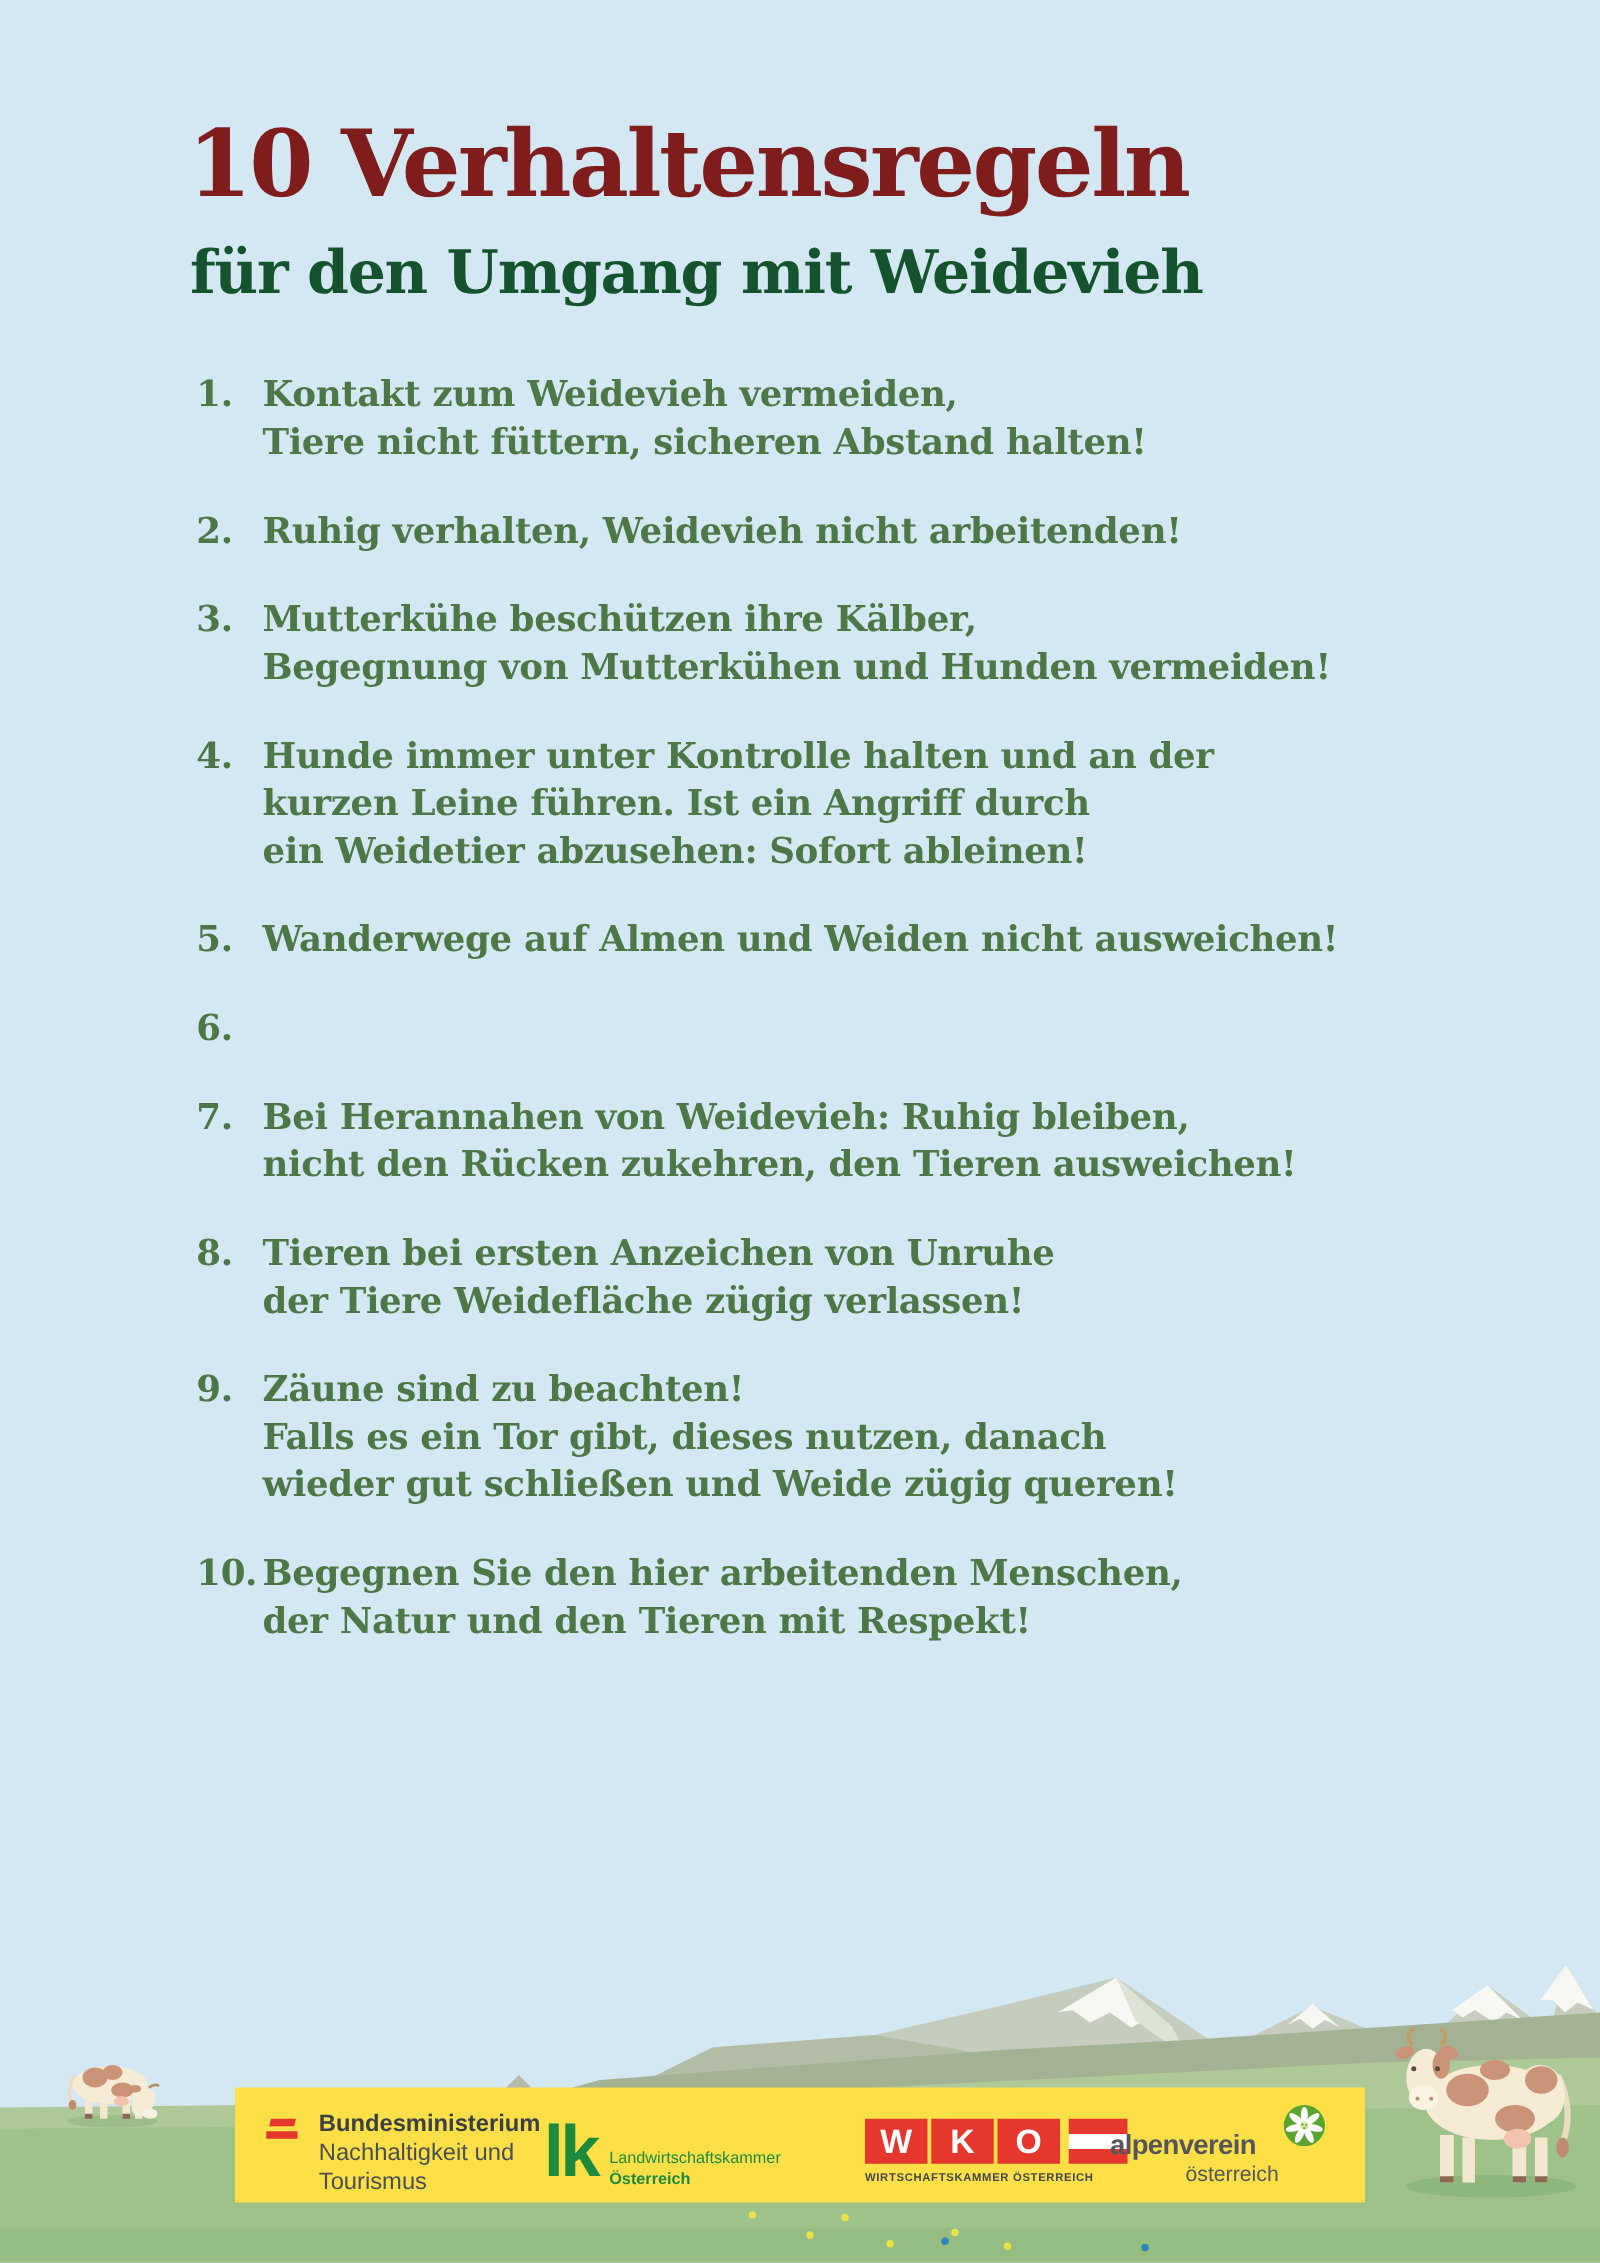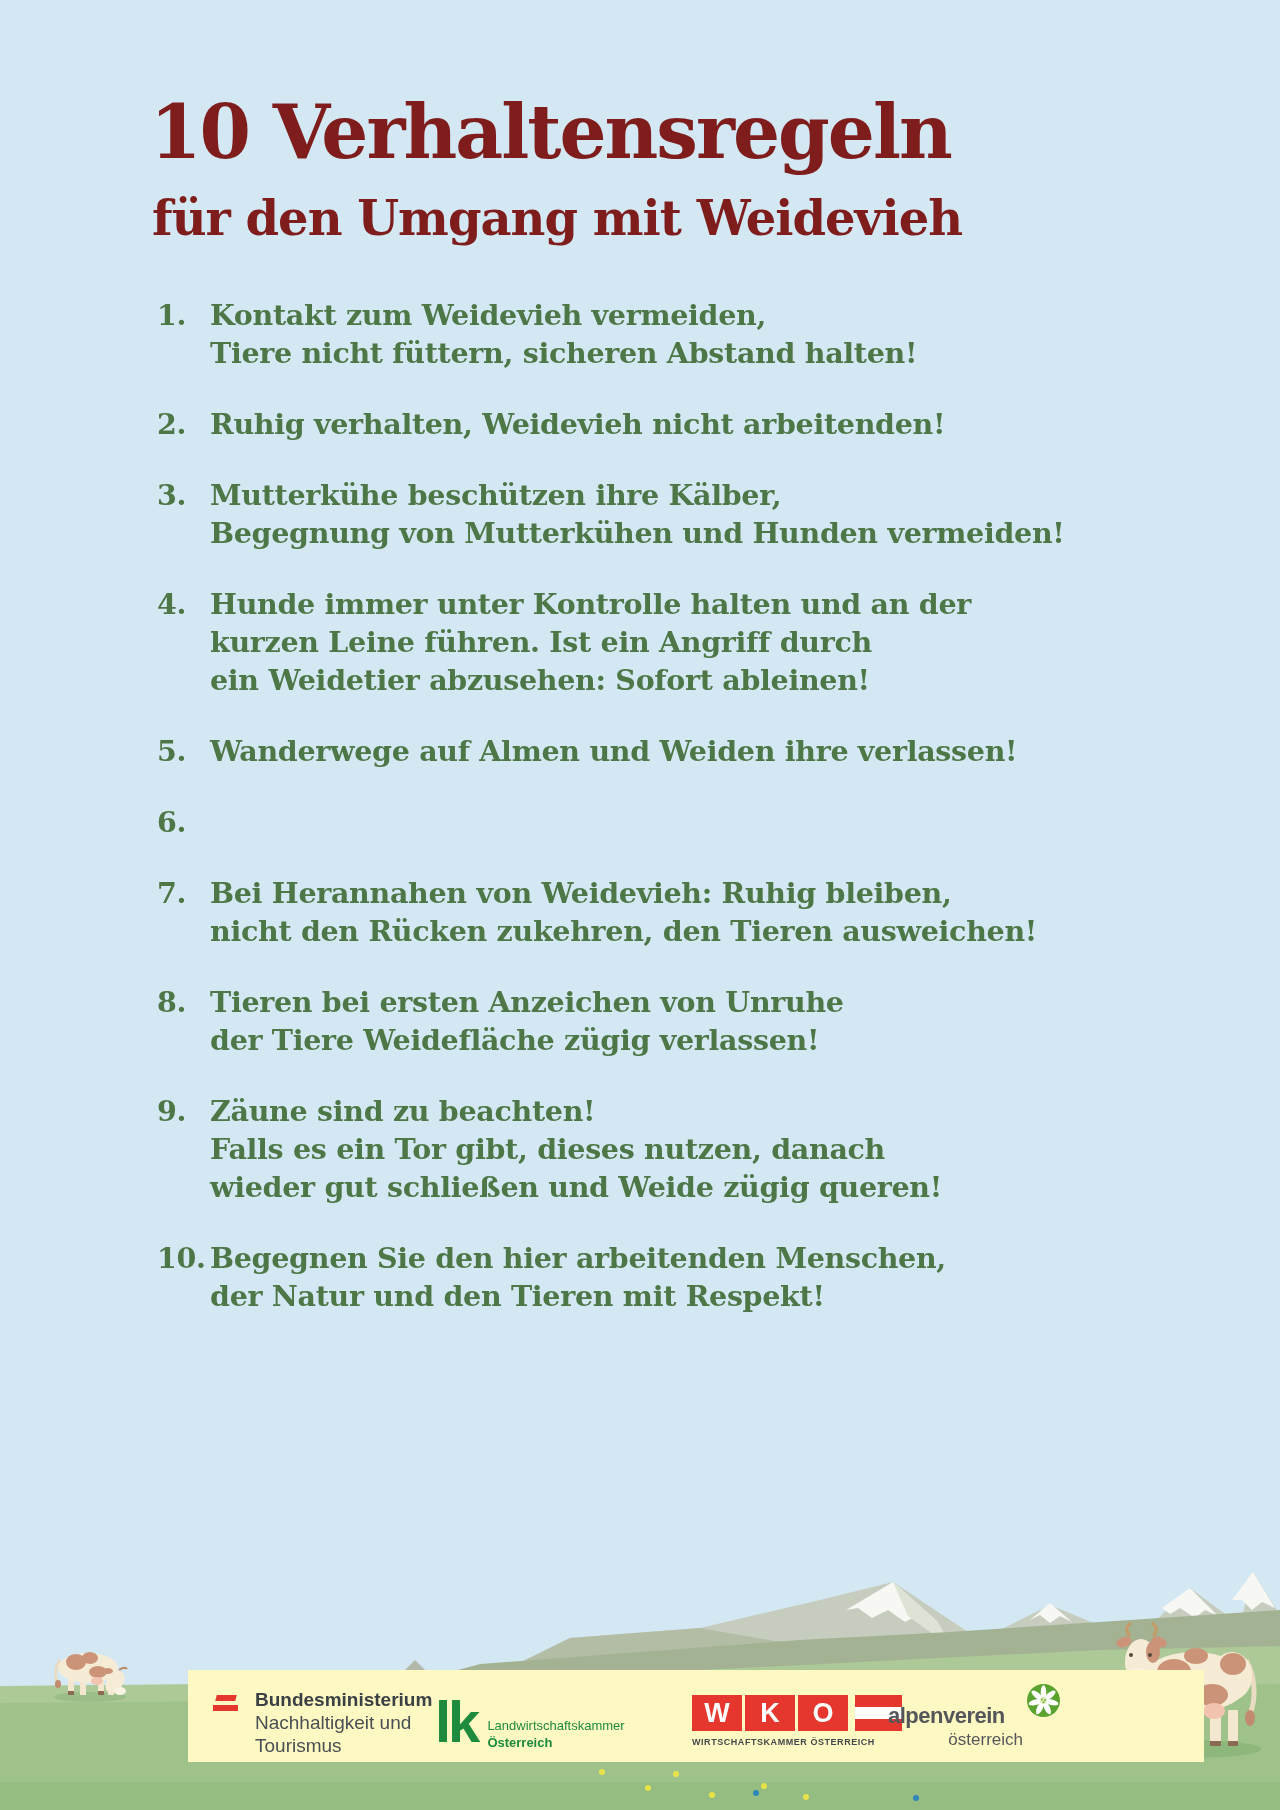--- a/index.html
+++ b/index.html
@@ -10,40 +10,40 @@
   }
   
   .title {
     position:absolute; left:150px; top:86px; margin:0;
     font-size:74px; line-height:1.25; font-weight:700;
     letter-spacing:-2px; color:#7f1d1d;
   }
   .subtitle {
     position:absolute; left:152px; top:190px; margin:0;
     font-size:48px; line-height:1.2; font-weight:700;
-    letter-spacing:-1px; color:#7f1d1d;
+    letter-spacing:-1px; color:#14532d;
   }
   
   .rules {
     position:absolute; left:157px; top:296px; width:960px;
     margin:0; padding:0; list-style:none;
   }
   .rule {
     display:flex; margin-bottom:33px;
     color:#4d7746; font-weight:700;
     font-size:28.5px; line-height:38px; letter-spacing:-0.3px;
   }
   .rule-num { flex:none; width:53px; }
   .rule-text { white-space:pre; }
   
   .landscape { position:absolute; left:0; top:1560px; width:1280px; height:250px; }
   
   .logo-bar {
-    position:absolute; left:188px; top:1670px; width:1016px; height:92px;
-    background:#fef9c3; font-family:"Liberation Sans", sans-serif;
+    position:absolute; left:188px; top:1670px; width:904px; height:92px;
+    background:#fde047; font-family:"Liberation Sans", sans-serif;
   }
   .logo-bm { position:absolute; left:25px; top:18px; }
   .bm-flag { position:absolute; left:0; top:7px; width:26px; height:17px; }
   .bm-flag .bar-top { position:absolute; left:3px; top:0; width:20px; height:6px; background:#e5372d; transform:skewX(-14deg); }
   .bm-flag .bar-bottom { position:absolute; left:0; top:10px; width:25px; height:6px; background:#e5372d; }
   .bm-text { margin-left:42px; color:#4a4f54; font-size:19px; line-height:23px; }
   .bm-text .l1 { font-weight:700; color:#3b4045; }
   .logo-lk { position:absolute; left:247px; top:30px; display:flex; color:#1e8a3e; }
   .lk-mark { font-size:58px; font-weight:700; line-height:44px; letter-spacing:-3px;text-align:right; }
   .lk-text { margin-left:10px; margin-top:17px; font-size:13px; line-height:17px; }
@@ -93,21 +93,21 @@
 
     <li class="rule">
       <span class="rule-num">4.</span>
       <span class="rule-text">Hunde immer unter Kontrolle halten und an der
 kurzen Leine führen. Ist ein Angriff durch
 ein Weidetier abzusehen: Sofort ableinen!</span>
     </li>
 
     <li class="rule">
       <span class="rule-num">5.</span>
-      <span class="rule-text">Wanderwege auf Almen und Weiden ihre verlassen!</span>
+      <span class="rule-text">Wanderwege auf Almen und Weiden nicht ausweichen!</span>
     </li>
 
     <li class="rule">
       <span class="rule-num">6.</span>
     </li>
 
     <li class="rule">
       <span class="rule-num">7.</span>
       <span class="rule-text">Bei Herannahen von Weidevieh: Ruhig bleiben,
 nicht den Rücken zukehren, den Tieren ausweichen!</span>

